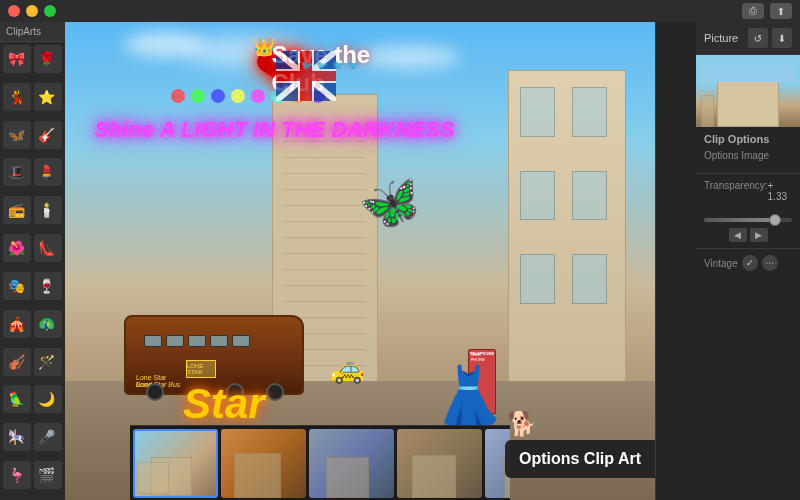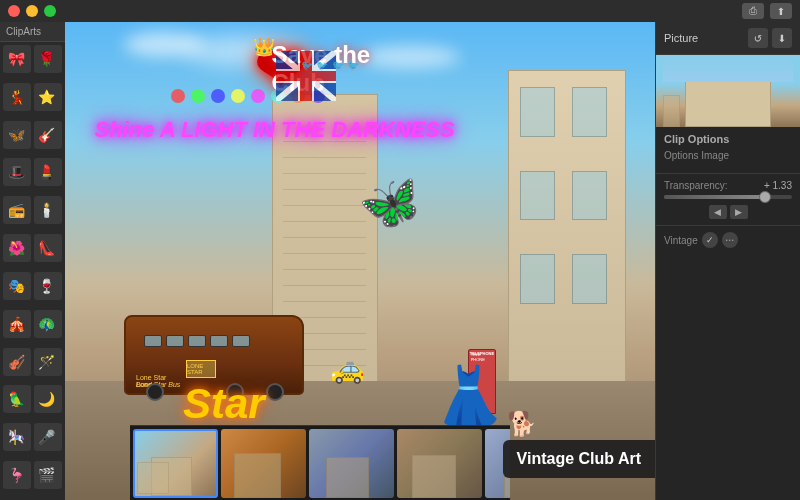--- a/index.html
+++ b/index.html
@@ -232,20 +232,21 @@
       left: 2px;
     }
 
     
     .sidebar-right {
       width: 145px;
       background: #252525;
       display: flex;
       flex-direction: column;
       border-left: 1px solid #3a3a3a;
+      padding-left: 40px;
     }
     .right-panel-header {
       padding: 6px 8px;
       font-size: 11px;
       color: #ccc;
       display: flex;
       align-items: center;
       justify-content: space-between;
       background: #2d2d2d;
       border-bottom: 1px solid #3a3a3a;
@@ -329,21 +330,21 @@
       line-height: 1.1;
     }
 
     .transparency-section {
       padding: 6px 8px;
       border-bottom: 1px solid #3a3a3a;
     }
     .transparency-label {
       font-size: 10px;
       color: #888;
-      margin-bottom: 4px;
+      margin-bottom: 16px;
       display: flex;
       justify-content: space-between;
     }
     .transparency-value {
       color: #aaa;
     }
     .slider-track {
       width: 100%;
       height: 4px;
       background: #444;
@@ -598,21 +599,21 @@
       </div>
 
       <div style="position:absolute;right:25%;bottom:14%;font-size:60px;">👗</div>
       <div style="position:absolute;right:20%;bottom:13%;font-size:24px;">🐕</div>
 
       <div style="position:absolute;bottom:24%;left:45%;font-size:28px;">🚕</div>
 
       <div class="neon-sign-greed">Star</div>
       <div class="neon-sign-isgood">IS GOOD</div>
 
-      <div class="vintage-tooltip">Vintage Club Art</div>
+      <div class="vintage-tooltip">Options Clip Art</div>
     </div>
 
     <div class="filmstrip">
       <div class="film-thumb active">
         <div class="film-mini-building"></div>
         <div style="position:absolute;bottom:2px;left:2px;width:40%;height:50%;background:rgba(200,180,140,0.5);border:1px solid rgba(150,130,100,0.3);"></div>
       </div>
       <div class="film-thumb">
         <div style="position:absolute;bottom:0;left:15%;width:55%;height:65%;background:rgba(180,160,120,0.6);border:1px solid rgba(140,120,90,0.4);"></div>
       </div>

